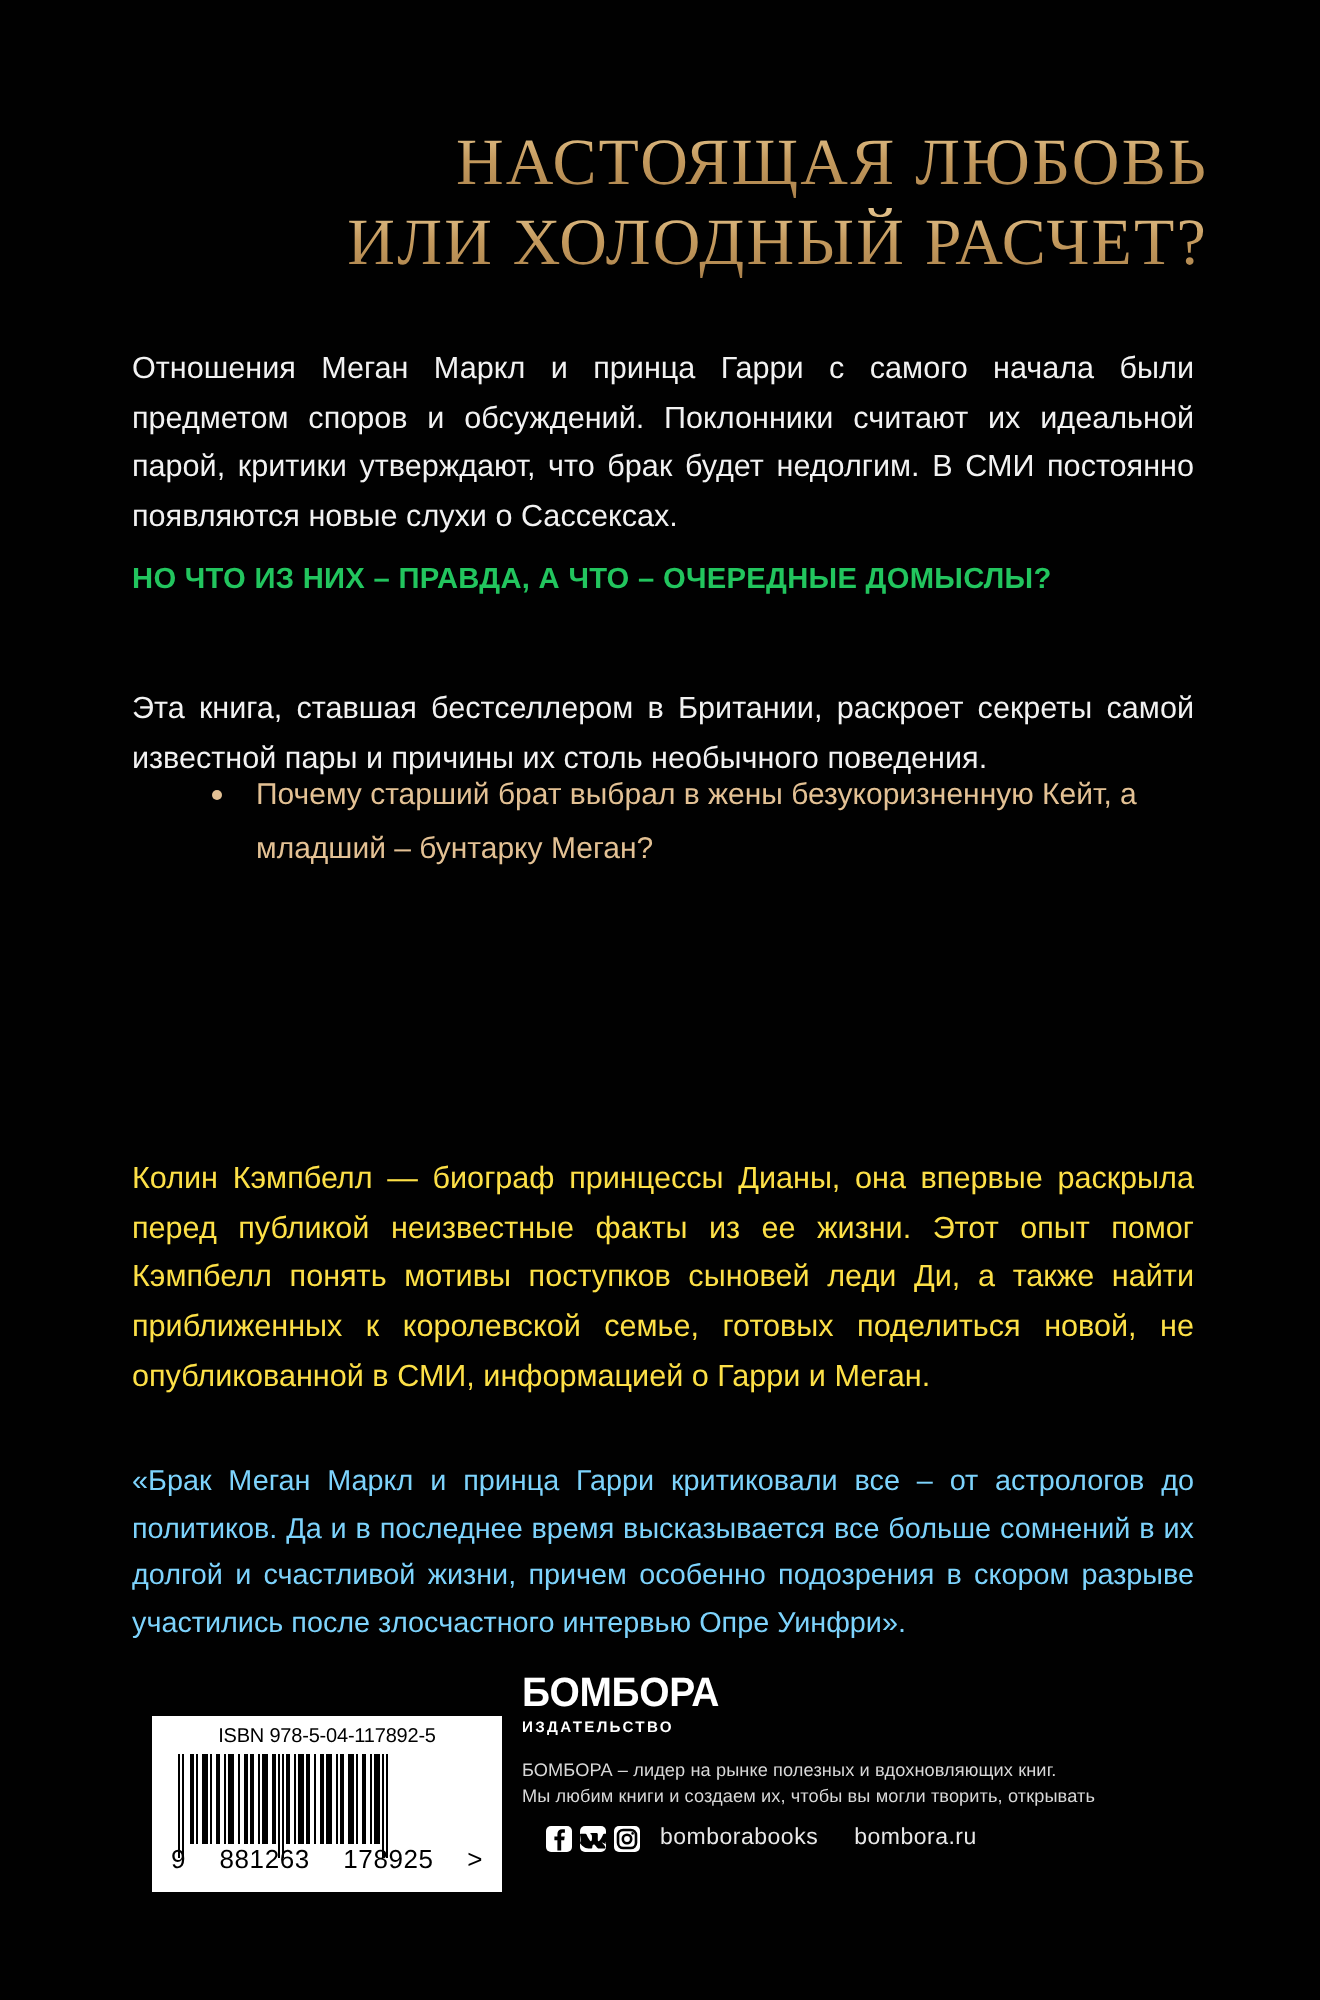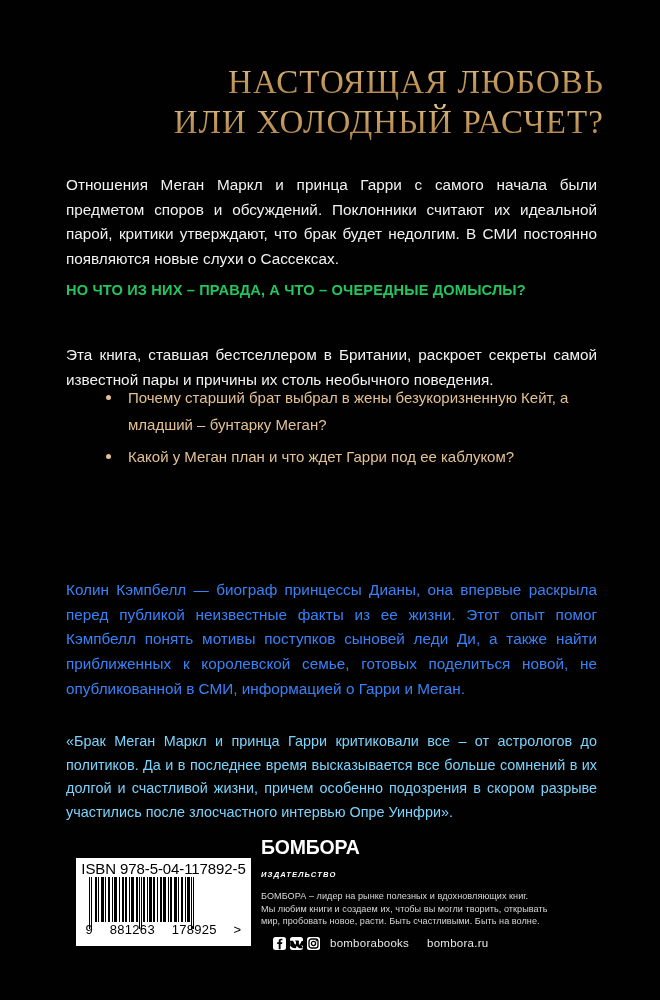--- a/index.html
+++ b/index.html
@@ -111,21 +111,21 @@
     border-radius: 50%;
     background: #e3c194;
   }
 
   
   .bio {
     position: absolute;
     left: 66px;
     top: 563px;
     width: 531px;
-    color: #3b82f6;
+    color: #fde047;
     font-size: 15.3px;
     line-height: 24.6px;
     text-align: justify;
   }
 
   
   .quote {
     position: absolute;
     left: 66px;
     top: 716px;
@@ -167,21 +167,21 @@
     height: 88px;
     background: #ffffff;
     box-sizing: border-box;
     padding: 4px 10px 3px 10px;
     display: flex;
     flex-direction: column;
     align-items: center;
   }
   .isbn-text {
     color: #000;
-    font-size: 15px;
+    font-size: 10px;
     line-height: 13px;
     letter-spacing: -0.1px;
     white-space: nowrap;
     margin-bottom: 2px;
   }
   .bars {
     width: 150px;
     height: 45px;
     display: flex;
     align-items: flex-start;
@@ -219,22 +219,21 @@
     letter-spacing: -0.2px;
     transform: scaleX(0.95);
     transform-origin: left center;
   }
   .pub-sub {
     color: #ffffff;
     font-size: 7.6px;
     font-weight: bold;
     letter-spacing: 1.15px;
     line-height: 12px;
-    margin-top: 12px;
-    font-style: italic;
+    margin-top: 1px;
   }
   .pub-desc {
     color: #d8d8d8;
     font-size: 9.1px;
     line-height: 12.6px;
     margin-top: 9px;
     letter-spacing: 0.05px;
   }
   .pub-social {
     margin-top: 9px;
@@ -282,21 +281,20 @@
   </div>
 
   <p class="intro">Отношения Меган Маркл и принца Гарри с самого начала были предметом споров и обсуждений. Поклонники считают их идеальной парой, критики утверждают, что брак будет недолгим. В СМИ постоянно появляются новые слухи о Сассексах.</p>
 
   <p class="question">НО ЧТО ИЗ НИХ – ПРАВДА, А ЧТО – ОЧЕРЕДНЫЕ ДОМЫСЛЫ?</p>
 
   <p class="lead">Эта книга, ставшая бестселлером в Британии, раскроет секреты самой известной пары и причины их столь необычного поведения.</p>
 
   <ul class="bullets">
     <li>Почему старший брат выбрал в жены безукоризненную Кейт, а младший – бунтарку Меган?</li>
-    <li>Какой у Меган план и что ждет Гарри под ее каблуком?</li>
   </ul>
 
   <p class="bio">Колин Кэмпбелл — биограф принцессы Дианы, она впервые раскрыла перед публикой неизвестные факты из ее жизни. Этот опыт помог Кэмпбелл понять мотивы поступков сыновей леди Ди, а также найти приближенных к королевской семье, готовых поделиться новой, не опубликованной в СМИ, информацией о Гарри и Меган.</p>
 
   <p class="quote">«Брак Меган Маркл и принца Гарри критиковали все – от астрологов до политиков. Да и в последнее время высказывается все больше сомнений в их долгой и счастливой жизни, причем особенно подозрения в скором разрыве участились после злосчастного интервью Опре Уинфри».</p>
 
 
   <div class="barcode-box">
     <div class="isbn-text">ISBN 978-5-04-117892-5</div>
     <div class="bars">
@@ -373,21 +371,20 @@
       <span>&gt;</span>
     </div>
   </div>
 
   <div class="publisher">
     <div class="pub-name">БОМБОРА</div>
     <div class="pub-sub">ИЗДАТЕЛЬСТВО</div>
     <div class="pub-desc">
       <div>БОМБОРА – лидер на рынке полезных и вдохновляющих книг.</div>
       <div>Мы любим книги и создаем их, чтобы вы могли творить, открывать</div>
-      <div>мир, пробовать новое, расти. Быть счастливыми. Быть на волне.</div>
     </div>
     <div class="pub-social">
       <span class="soc">
         <svg width="13" height="13" viewBox="0 0 13 13">
             <path d="M7.6 12.2V7.1h1.5l.25-1.8H7.6V4.2c0-.5.15-.85.9-.85h.95V1.75c-.2-.03-.75-.08-1.4-.08-1.4 0-2.35.84-2.35 2.38V5.3H4.2v1.8h1.5v5.1z" fill="#000"></path>
           </svg>
       </span>
       <span class="soc">
         <svg width="13" height="13" viewBox="0 0 13 13">
             <path d="M10.8 8.1c.5.47.98.92 1.37 1.5.17.26.33.53.45.82.17.41-.01.86-.38.88h-2.3c-.6.05-1.07-.19-1.47-.6-.32-.33-.61-.68-.91-1.02-.12-.14-.25-.27-.41-.37-.31-.2-.58-.14-.76.19-.18.33-.22.7-.24 1.07-.03.54-.19.68-.73.7-1.16.06-2.26-.12-3.28-.7-.9-.52-1.6-1.25-2.21-2.07C.7 7.1.2 5.75.01 4.35c-.04-.32.06-.49.4-.5h2.3c.29 0 .44.16.55.43.38.93.84 1.81 1.43 2.62.16.21.32.43.55.58.26.17.45.11.57-.17.08-.18.11-.37.13-.56.06-.66.07-1.31-.03-1.97-.06-.41-.29-.68-.7-.76-.21-.04-.18-.12-.08-.24.18-.2.34-.33.66-.33h2.6c.38.07.46.24.51.62v2.9c0 .15.08.59.35.69.21.07.35-.1.48-.23.58-.62 1-1.35 1.37-2.12.17-.34.31-.69.44-1.04.1-.26.26-.39.55-.38h2.5c.07 0 .15 0 .22.01.42.07.54.25.41.66-.2.64-.6 1.17-.99 1.7-.41.57-.85 1.12-1.26 1.69-.38.52-.35.78.12 1.23z" fill="#000"></path>

